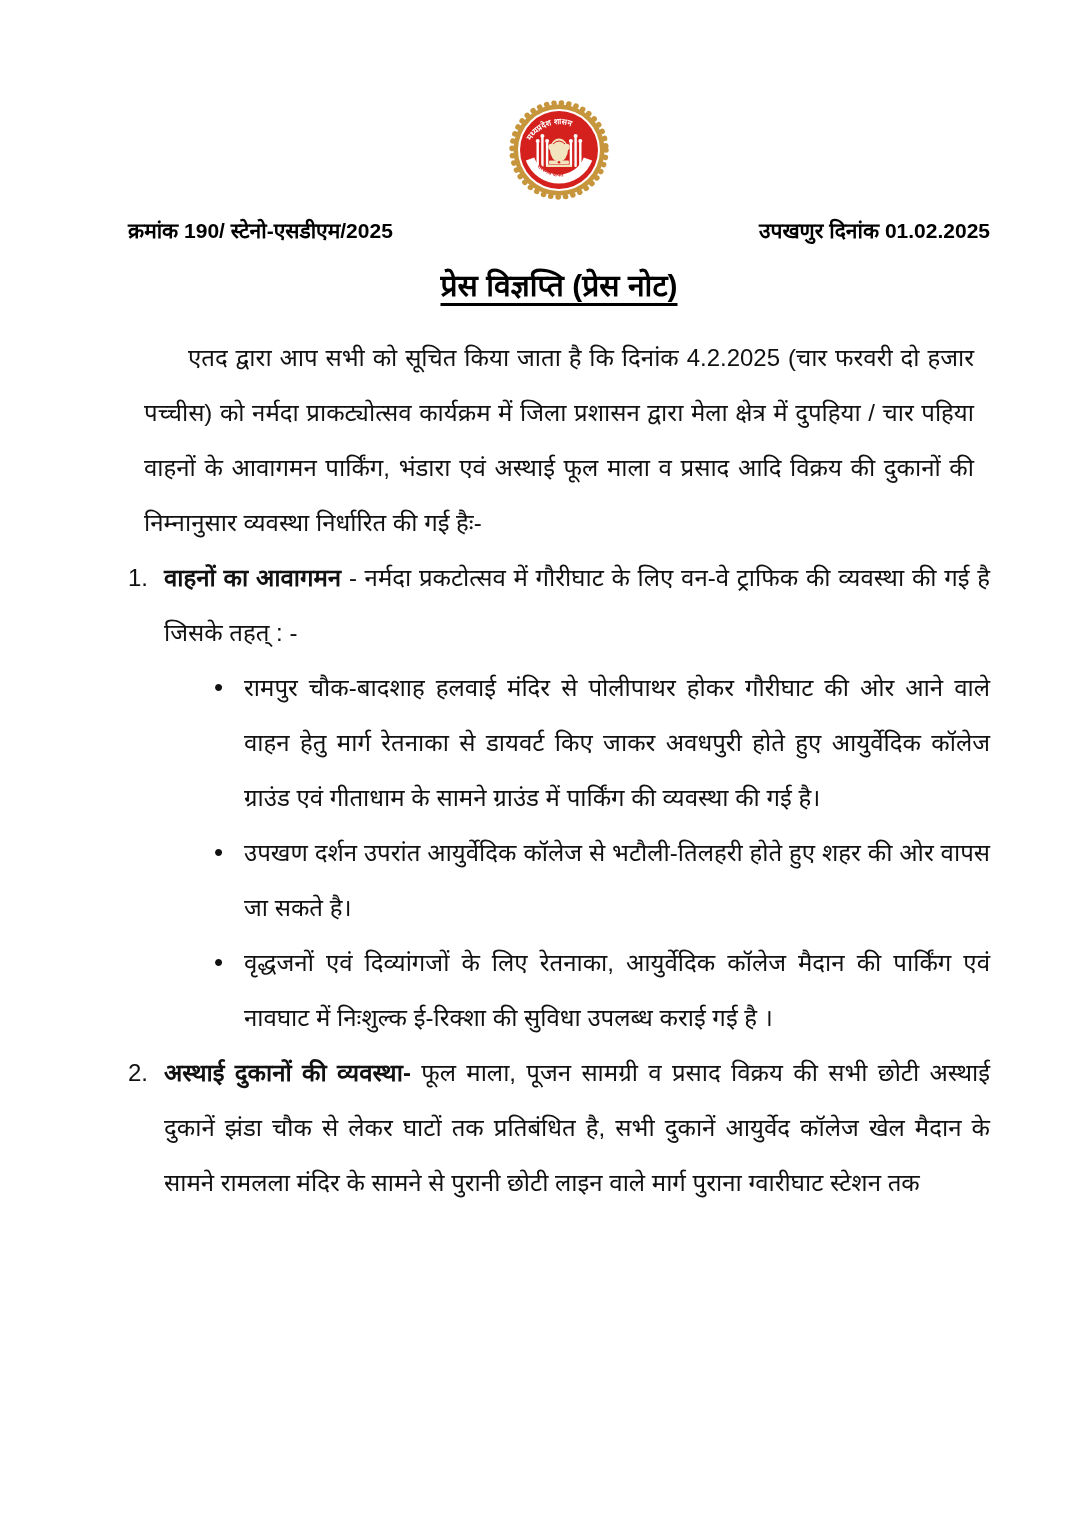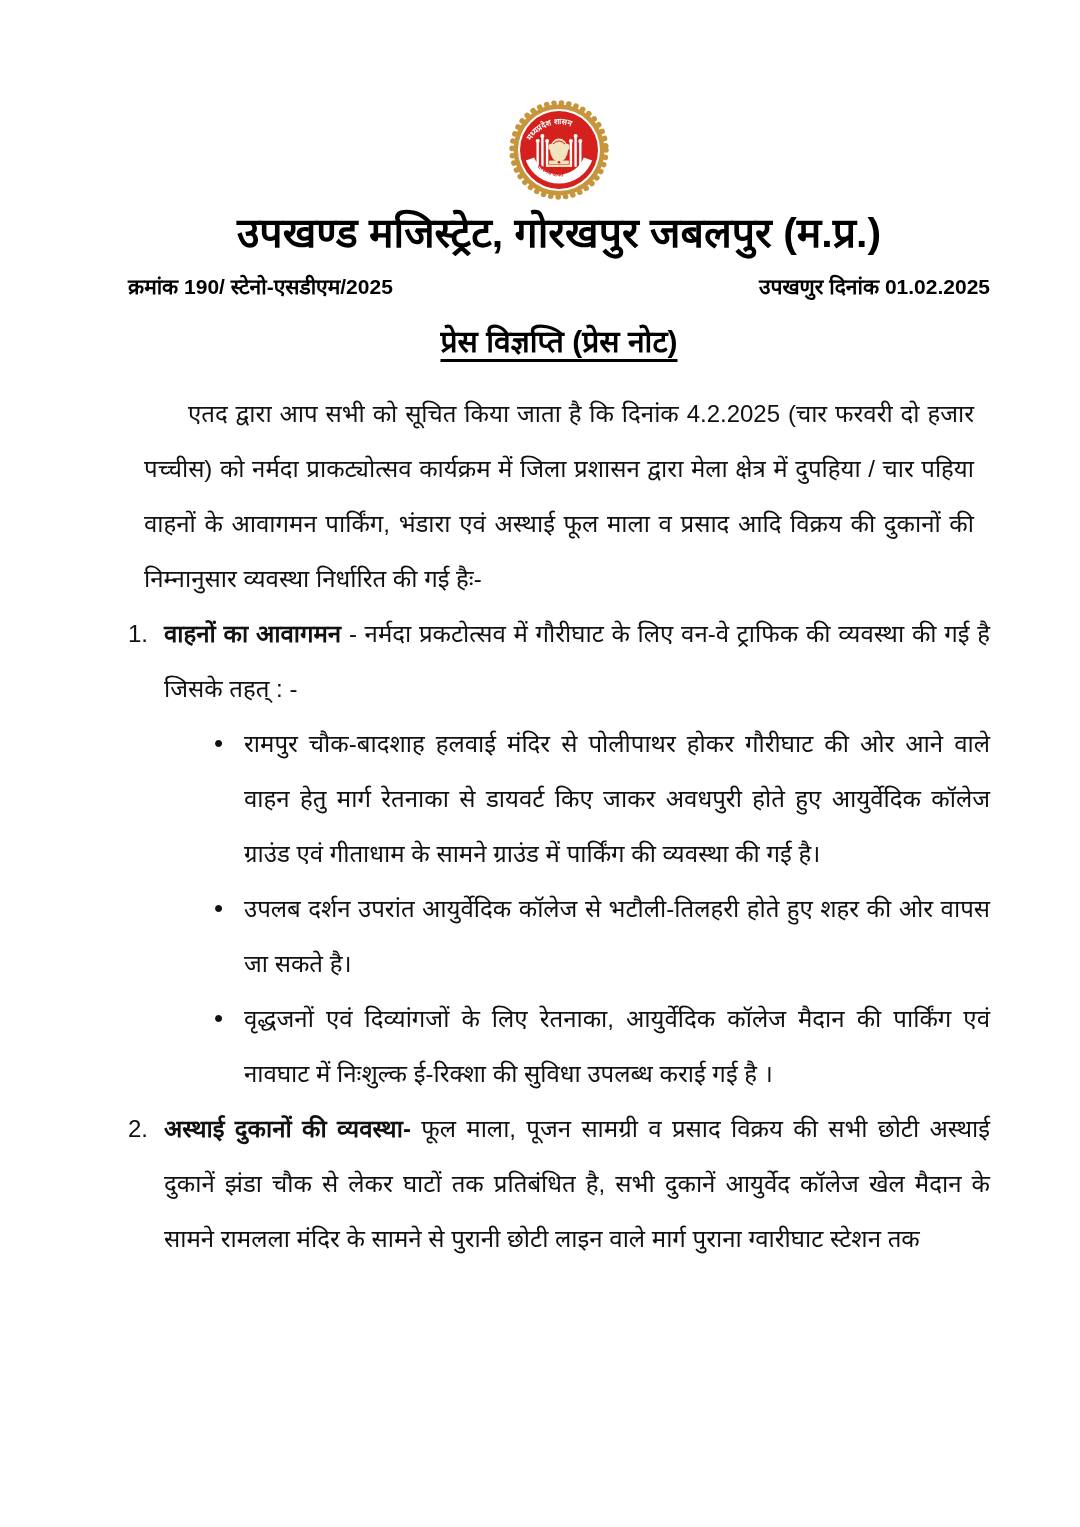--- a/index.html
+++ b/index.html
@@ -116,21 +116,20 @@
         <circle cx="44.5" cy="49" r="3.2" fill="#F3E4C0"></circle>
         <circle cx="59.5" cy="49" r="3.2" fill="#F3E4C0"></circle>
         <rect x="42" y="62.5" width="20" height="3.5" rx="1" fill="#F3E4C0"></rect>
         <rect x="39.5" y="66.5" width="25" height="2.6" rx="1" fill="#F3E4C0"></rect>
         <path d="M 46 46 q 6 -6 12 0" stroke="#D4211E" stroke-width="1" fill="none"></path>
         <circle cx="52" cy="64.2" r="1.3" fill="#D4211E"></circle>
       </g>
     </svg>
   </div>
 
-  <h1 class="title">उपखण्ड मजिस्ट्रेट, गोरखपुर जबलपुर (म.प्र.)</h1>
 
   <div class="ref-row">
     <span>क्रमांक  190/  स्टेनो-एसडीएम/2025</span>
     <span>
       <span>उपखणुर  दिनांक</span>
       <span>01.02.2025</span>
     </span>
   </div>
 
   <h2 class="note-heading">प्रेस विज्ञप्ति (प्रेस नोट)</h2>
@@ -146,21 +145,21 @@
       </div>
     </div>
 
     <div class="bullets">
       <div class="bullet">
         <div class="dot"></div>
         <div class="bullet-text">रामपुर चौक-बादशाह हलवाई मंदिर से पोलीपाथर होकर गौरीघाट की ओर आने वाले वाहन हेतु मार्ग रेतनाका से डायवर्ट किए जाकर अवधपुरी होते हुए आयुर्वेदिक कॉलेज ग्राउंड एवं गीताधाम के सामने ग्राउंड में पार्किंग की व्यवस्था की गई है।</div>
       </div>
       <div class="bullet">
         <div class="dot"></div>
-        <div class="bullet-text">उपलब दर्शन उपरांत आयुर्वेदिक कॉलेज से भटौली-तिलहरी होते हुए शहर की ओर वापस जा सकते है।</div>
+        <div class="bullet-text">उपखण दर्शन उपरांत आयुर्वेदिक कॉलेज से भटौली-तिलहरी होते हुए शहर की ओर वापस जा सकते है।</div>
       </div>
       <div class="bullet">
         <div class="dot"></div>
         <div class="bullet-text">वृद्धजनों एवं दिव्यांगजों के लिए रेतनाका, आयुर्वेदिक  कॉलेज मैदान की पार्किंग एवं नावघाट में निःशुल्क ई-रिक्शा की सुविधा उपलब्ध कराई गई है ।</div>
       </div>
     </div>
 
     <div class="list-item">
       <div class="marker">2.</div>
       <div class="item-text">

